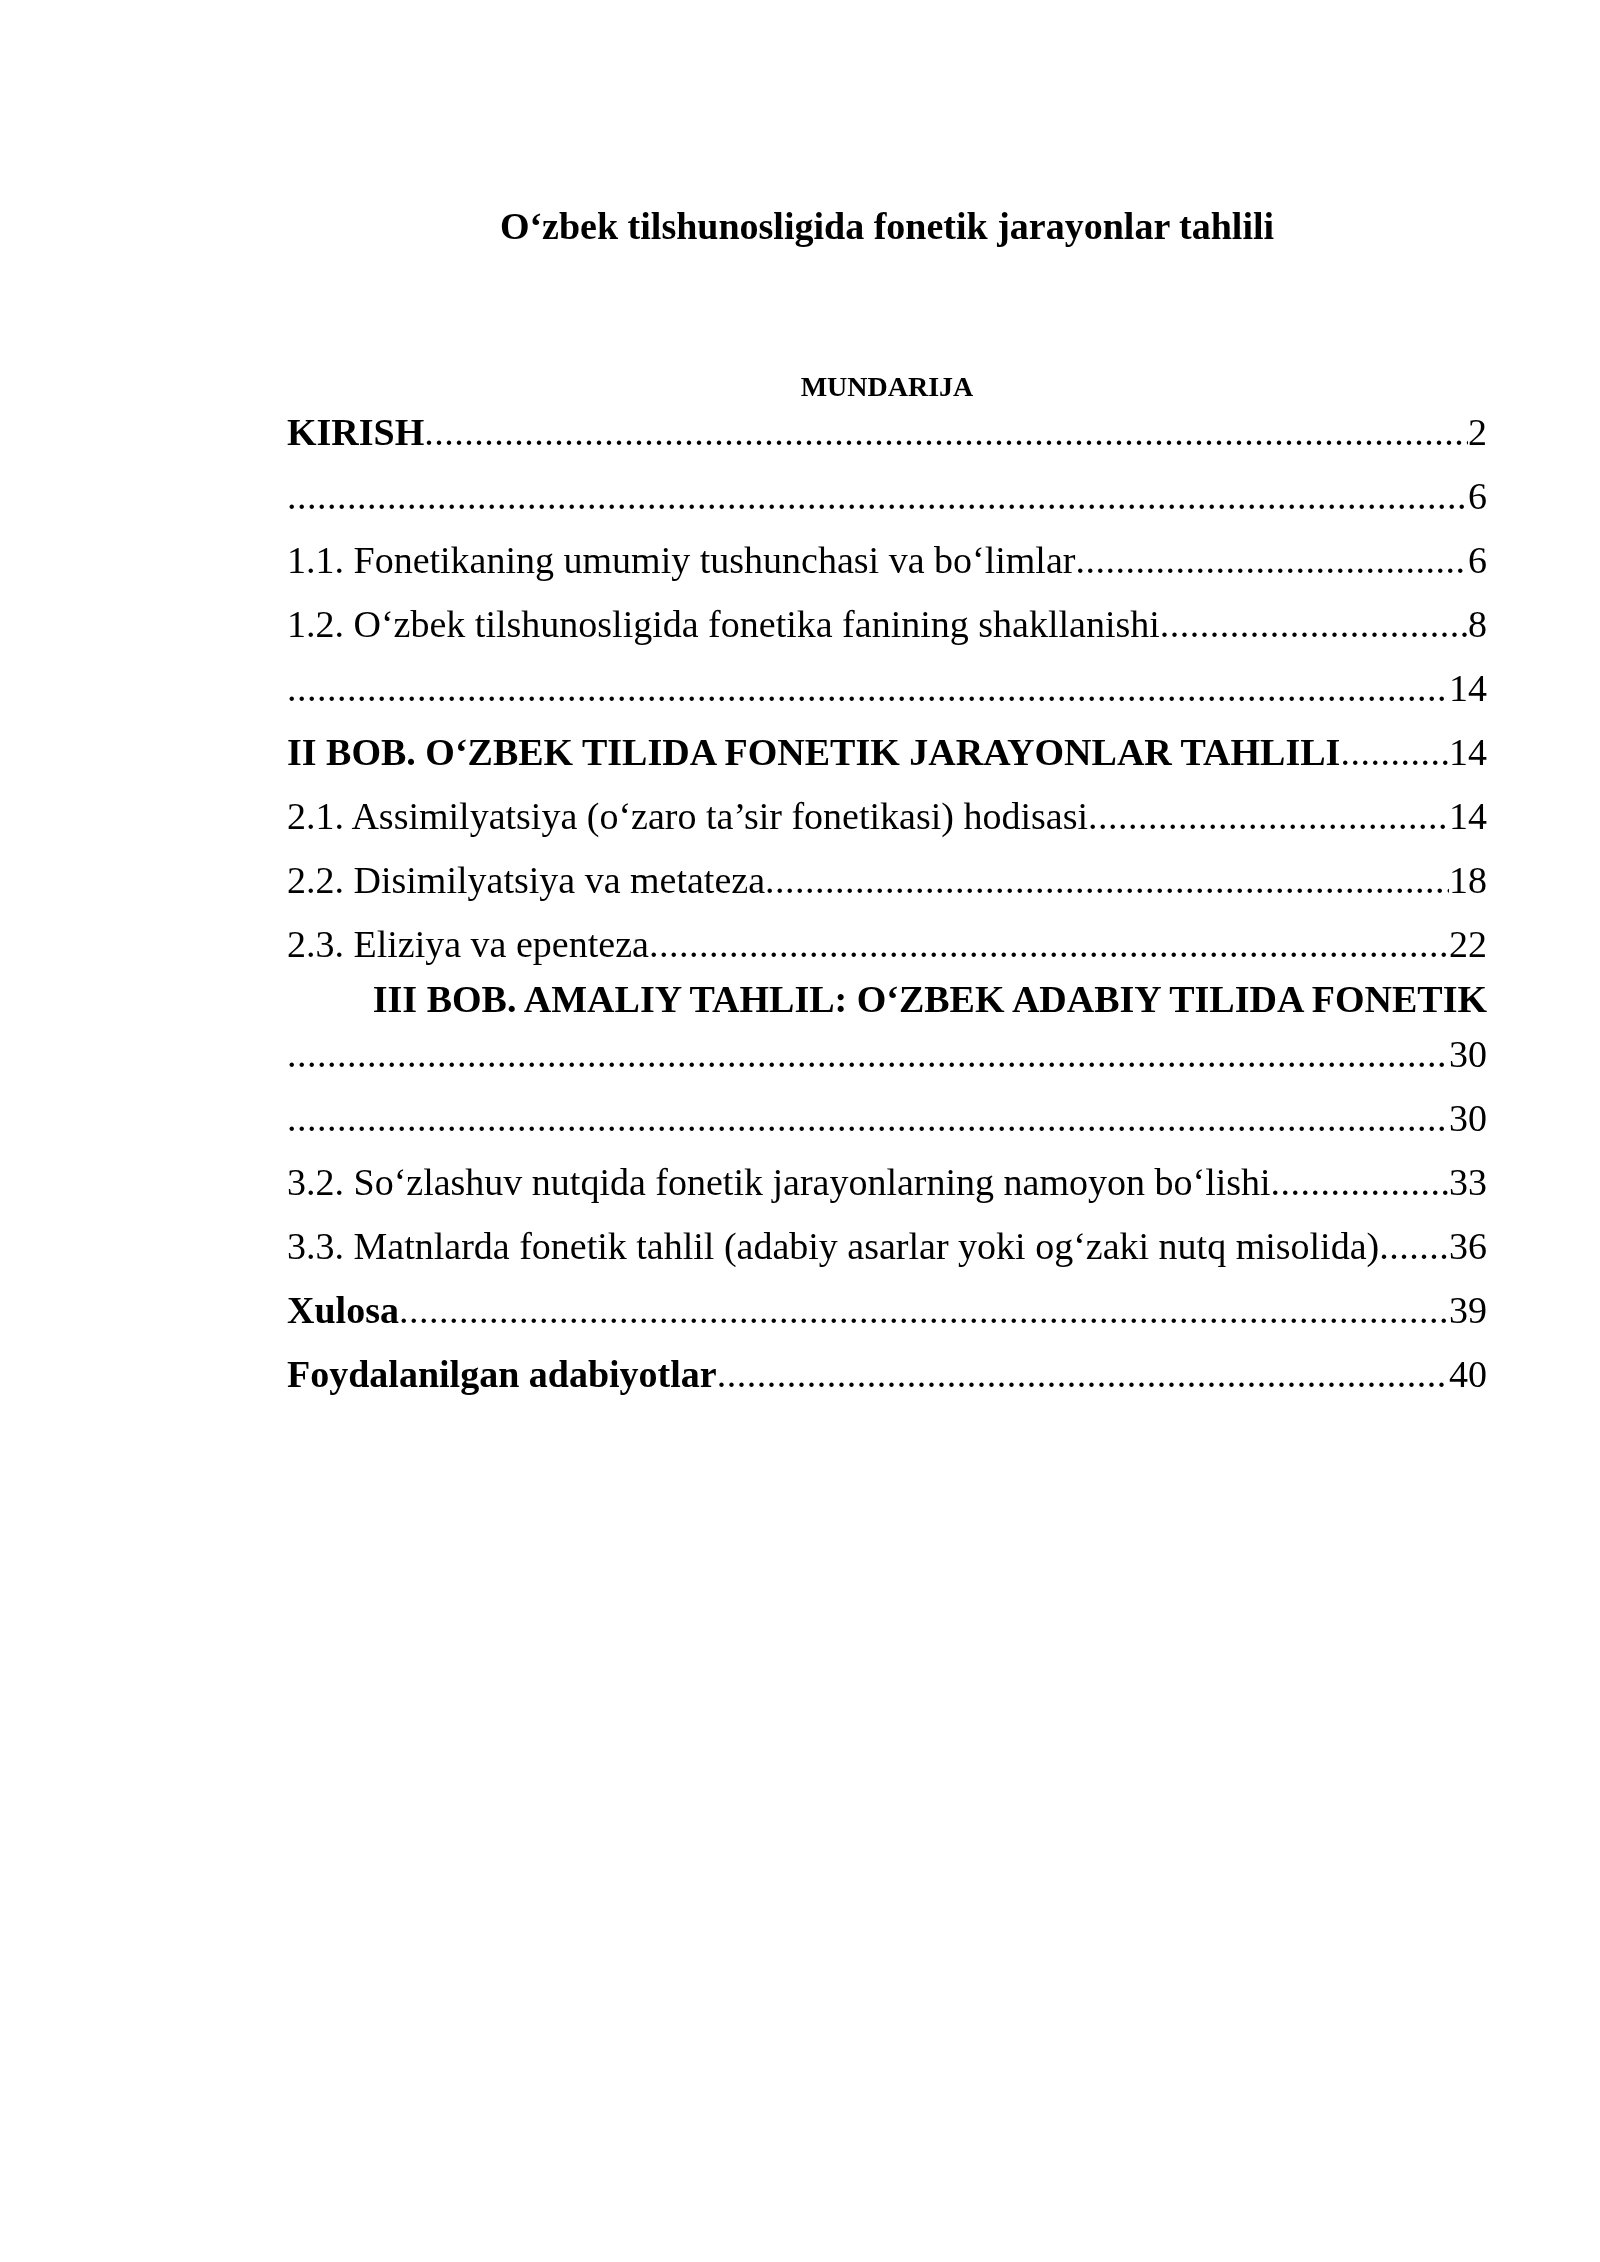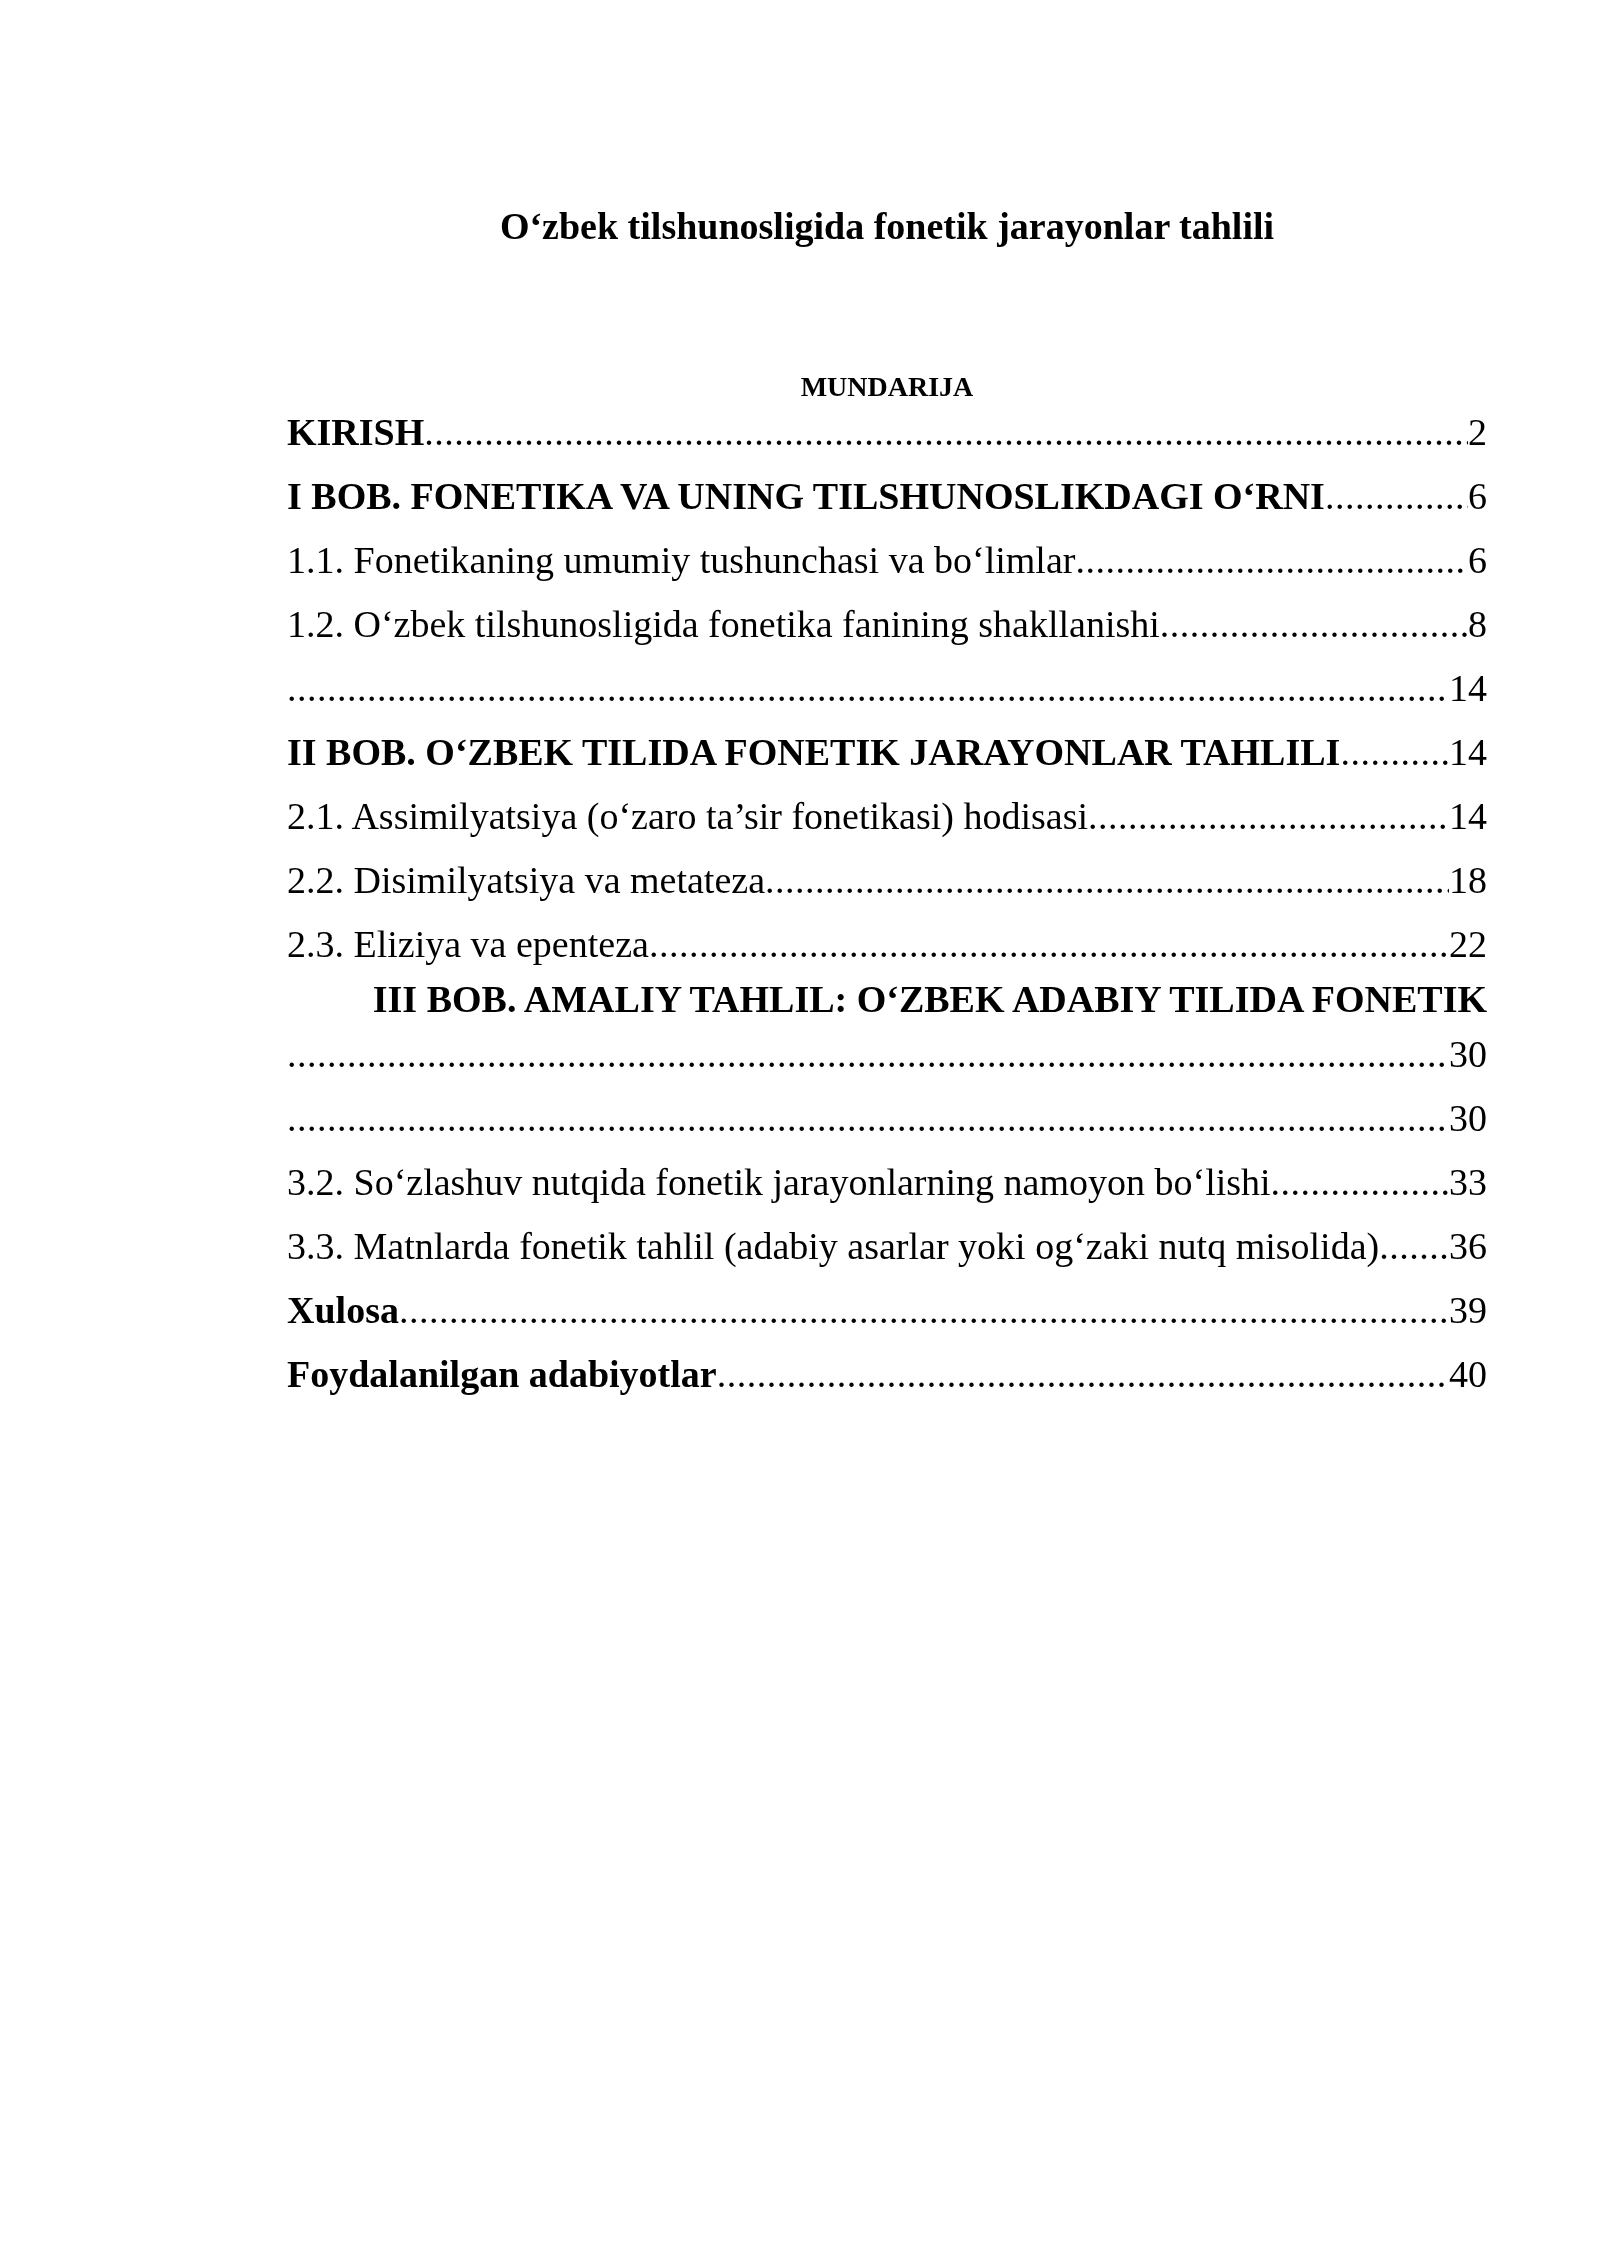--- a/index.html
+++ b/index.html
@@ -70,21 +70,20 @@
     <h1 class="doc-title">O‘zbek tilshunosligida fonetik jarayonlar tahlili</h1>
     <h2 class="toc-heading">MUNDARIJA</h2>
     <nav class="toc" id="toc">
   <div class="toc-row">
     <span class="toc-label bold">KIRISH</span>
     <span class="leader">................................................................................................................................................................................................................................................</span>
     <span class="pagenum">2</span>
   </div>
 
   <div class="toc-row">
-    <span class="toc-label bold">I BOB. FONETIKA VA UNING TILSHUNOSLIKDAGI O‘RNI</span>
     <span class="leader">................................................................................................................................................................................................................................................</span>
     <span class="pagenum">6</span>
   </div>
 
   <div class="toc-row">
     <span class="toc-label">1.1. Fonetikaning umumiy tushunchasi va bo‘limlar</span>
     <span class="leader">................................................................................................................................................................................................................................................</span>
     <span class="pagenum">6</span>
   </div>
 

